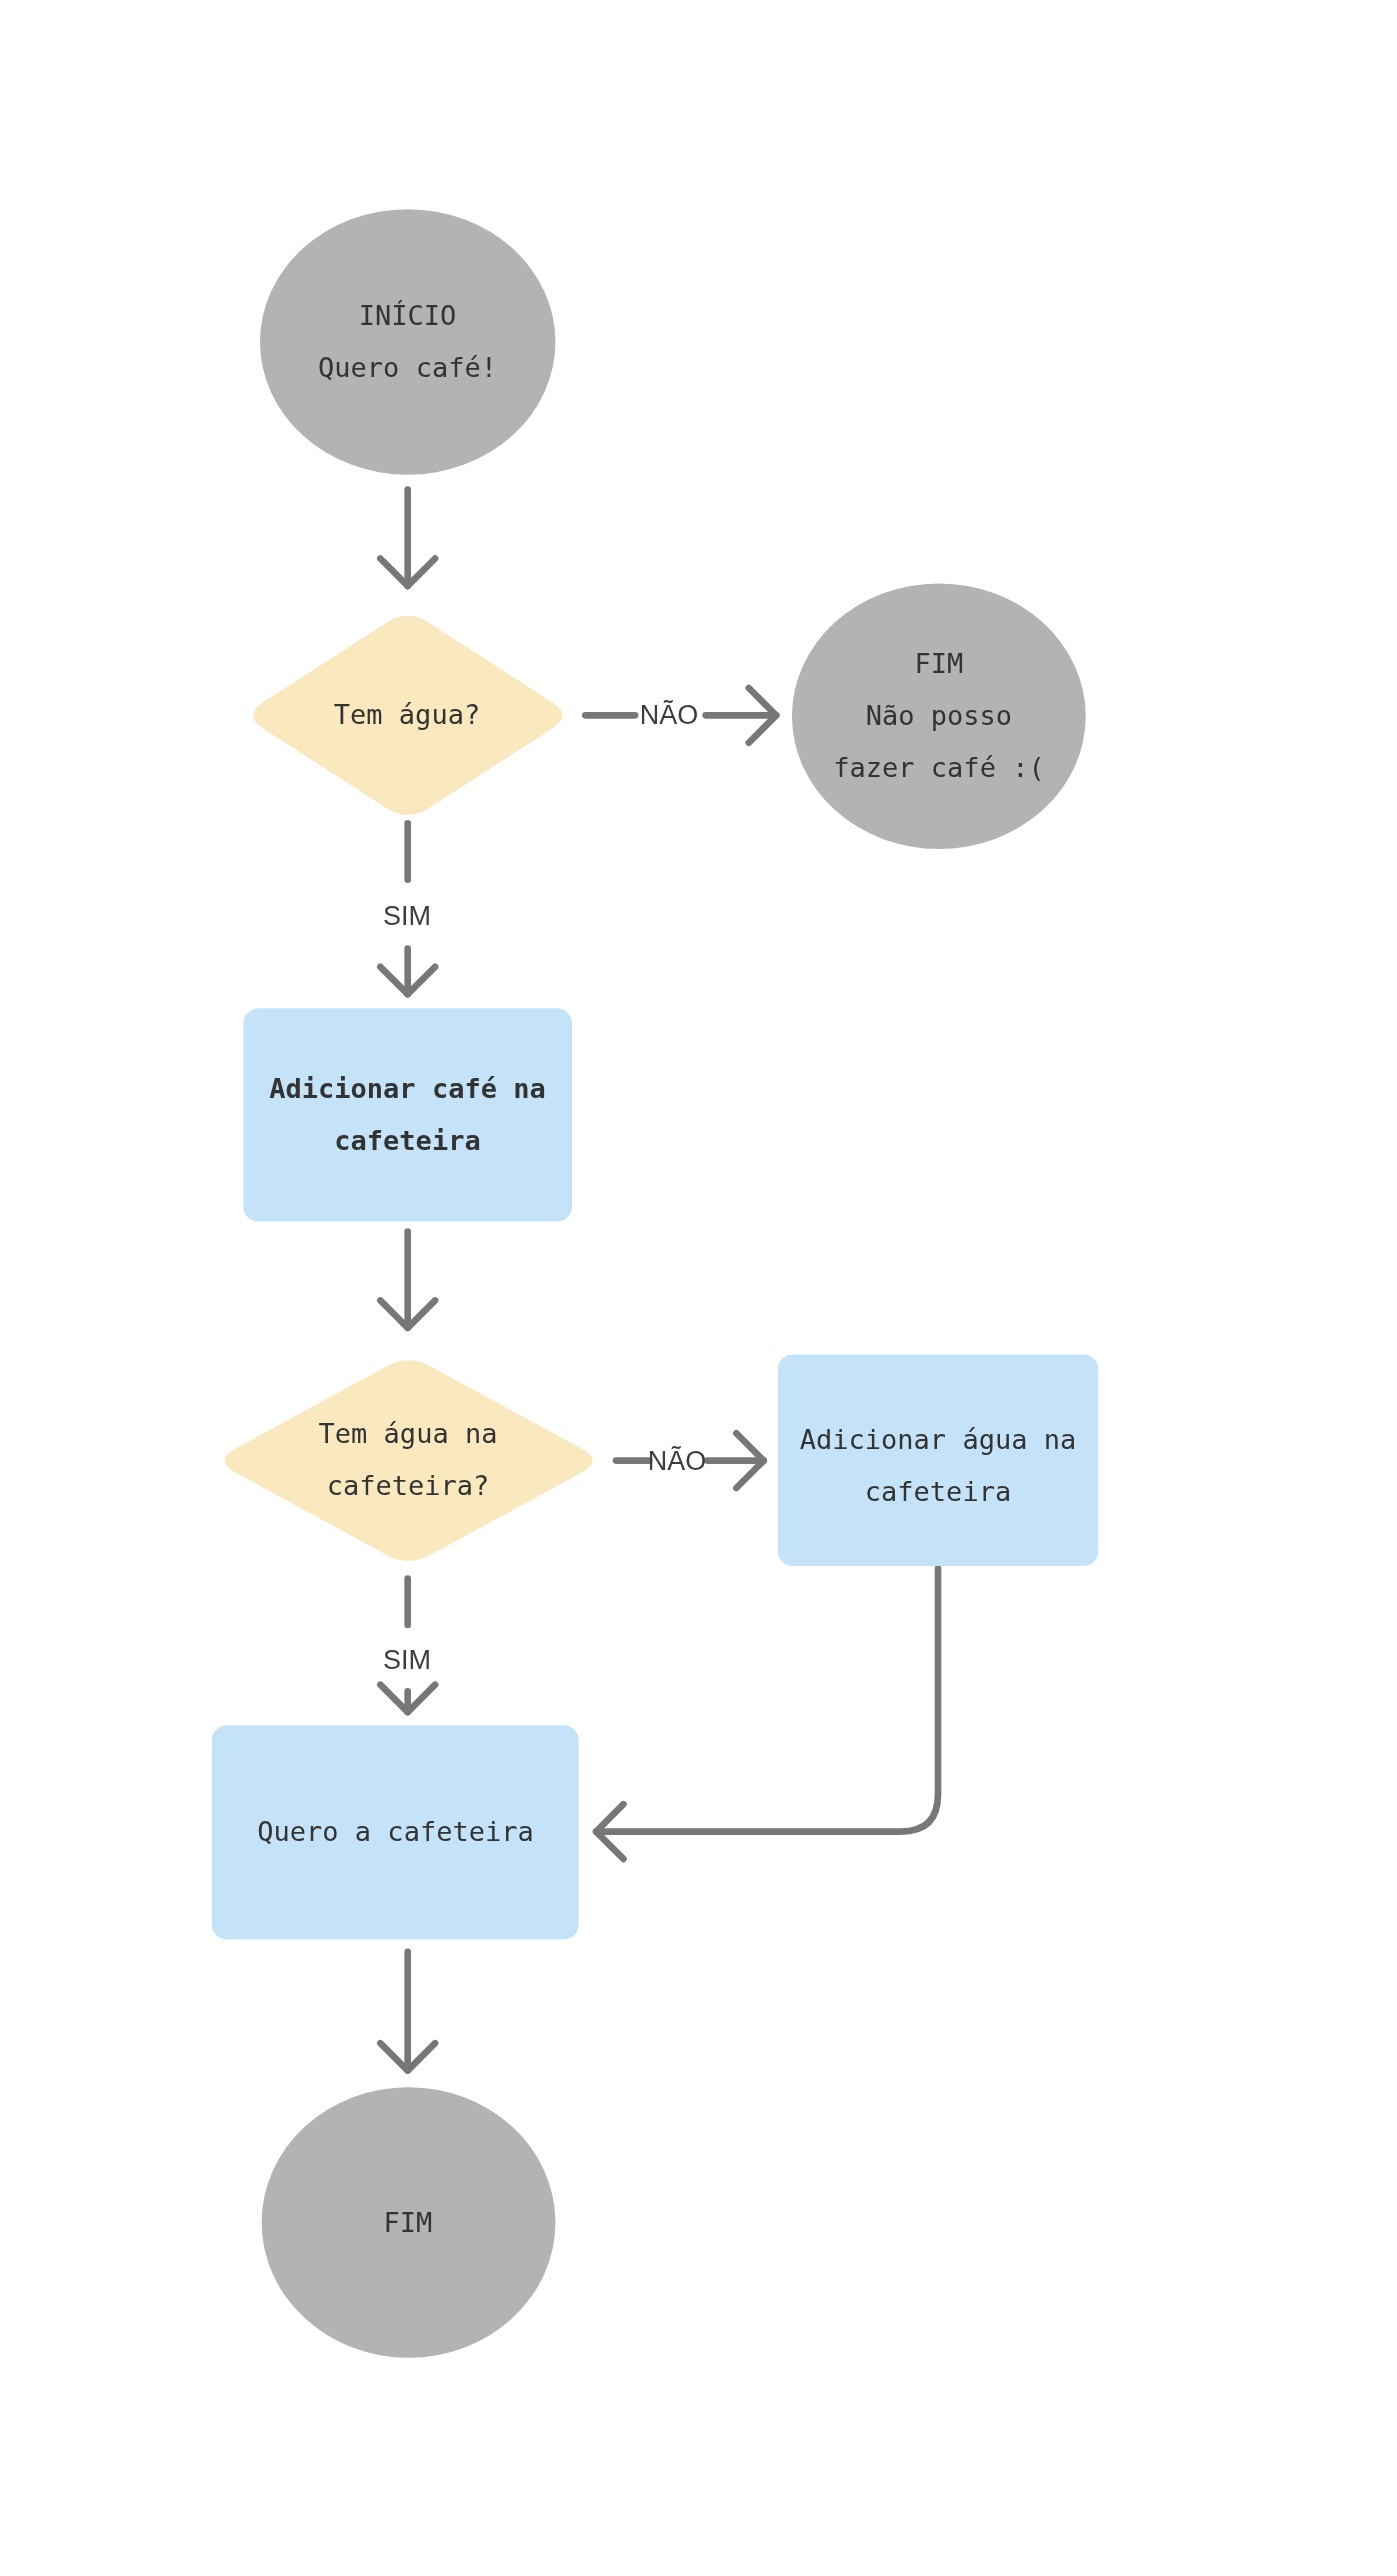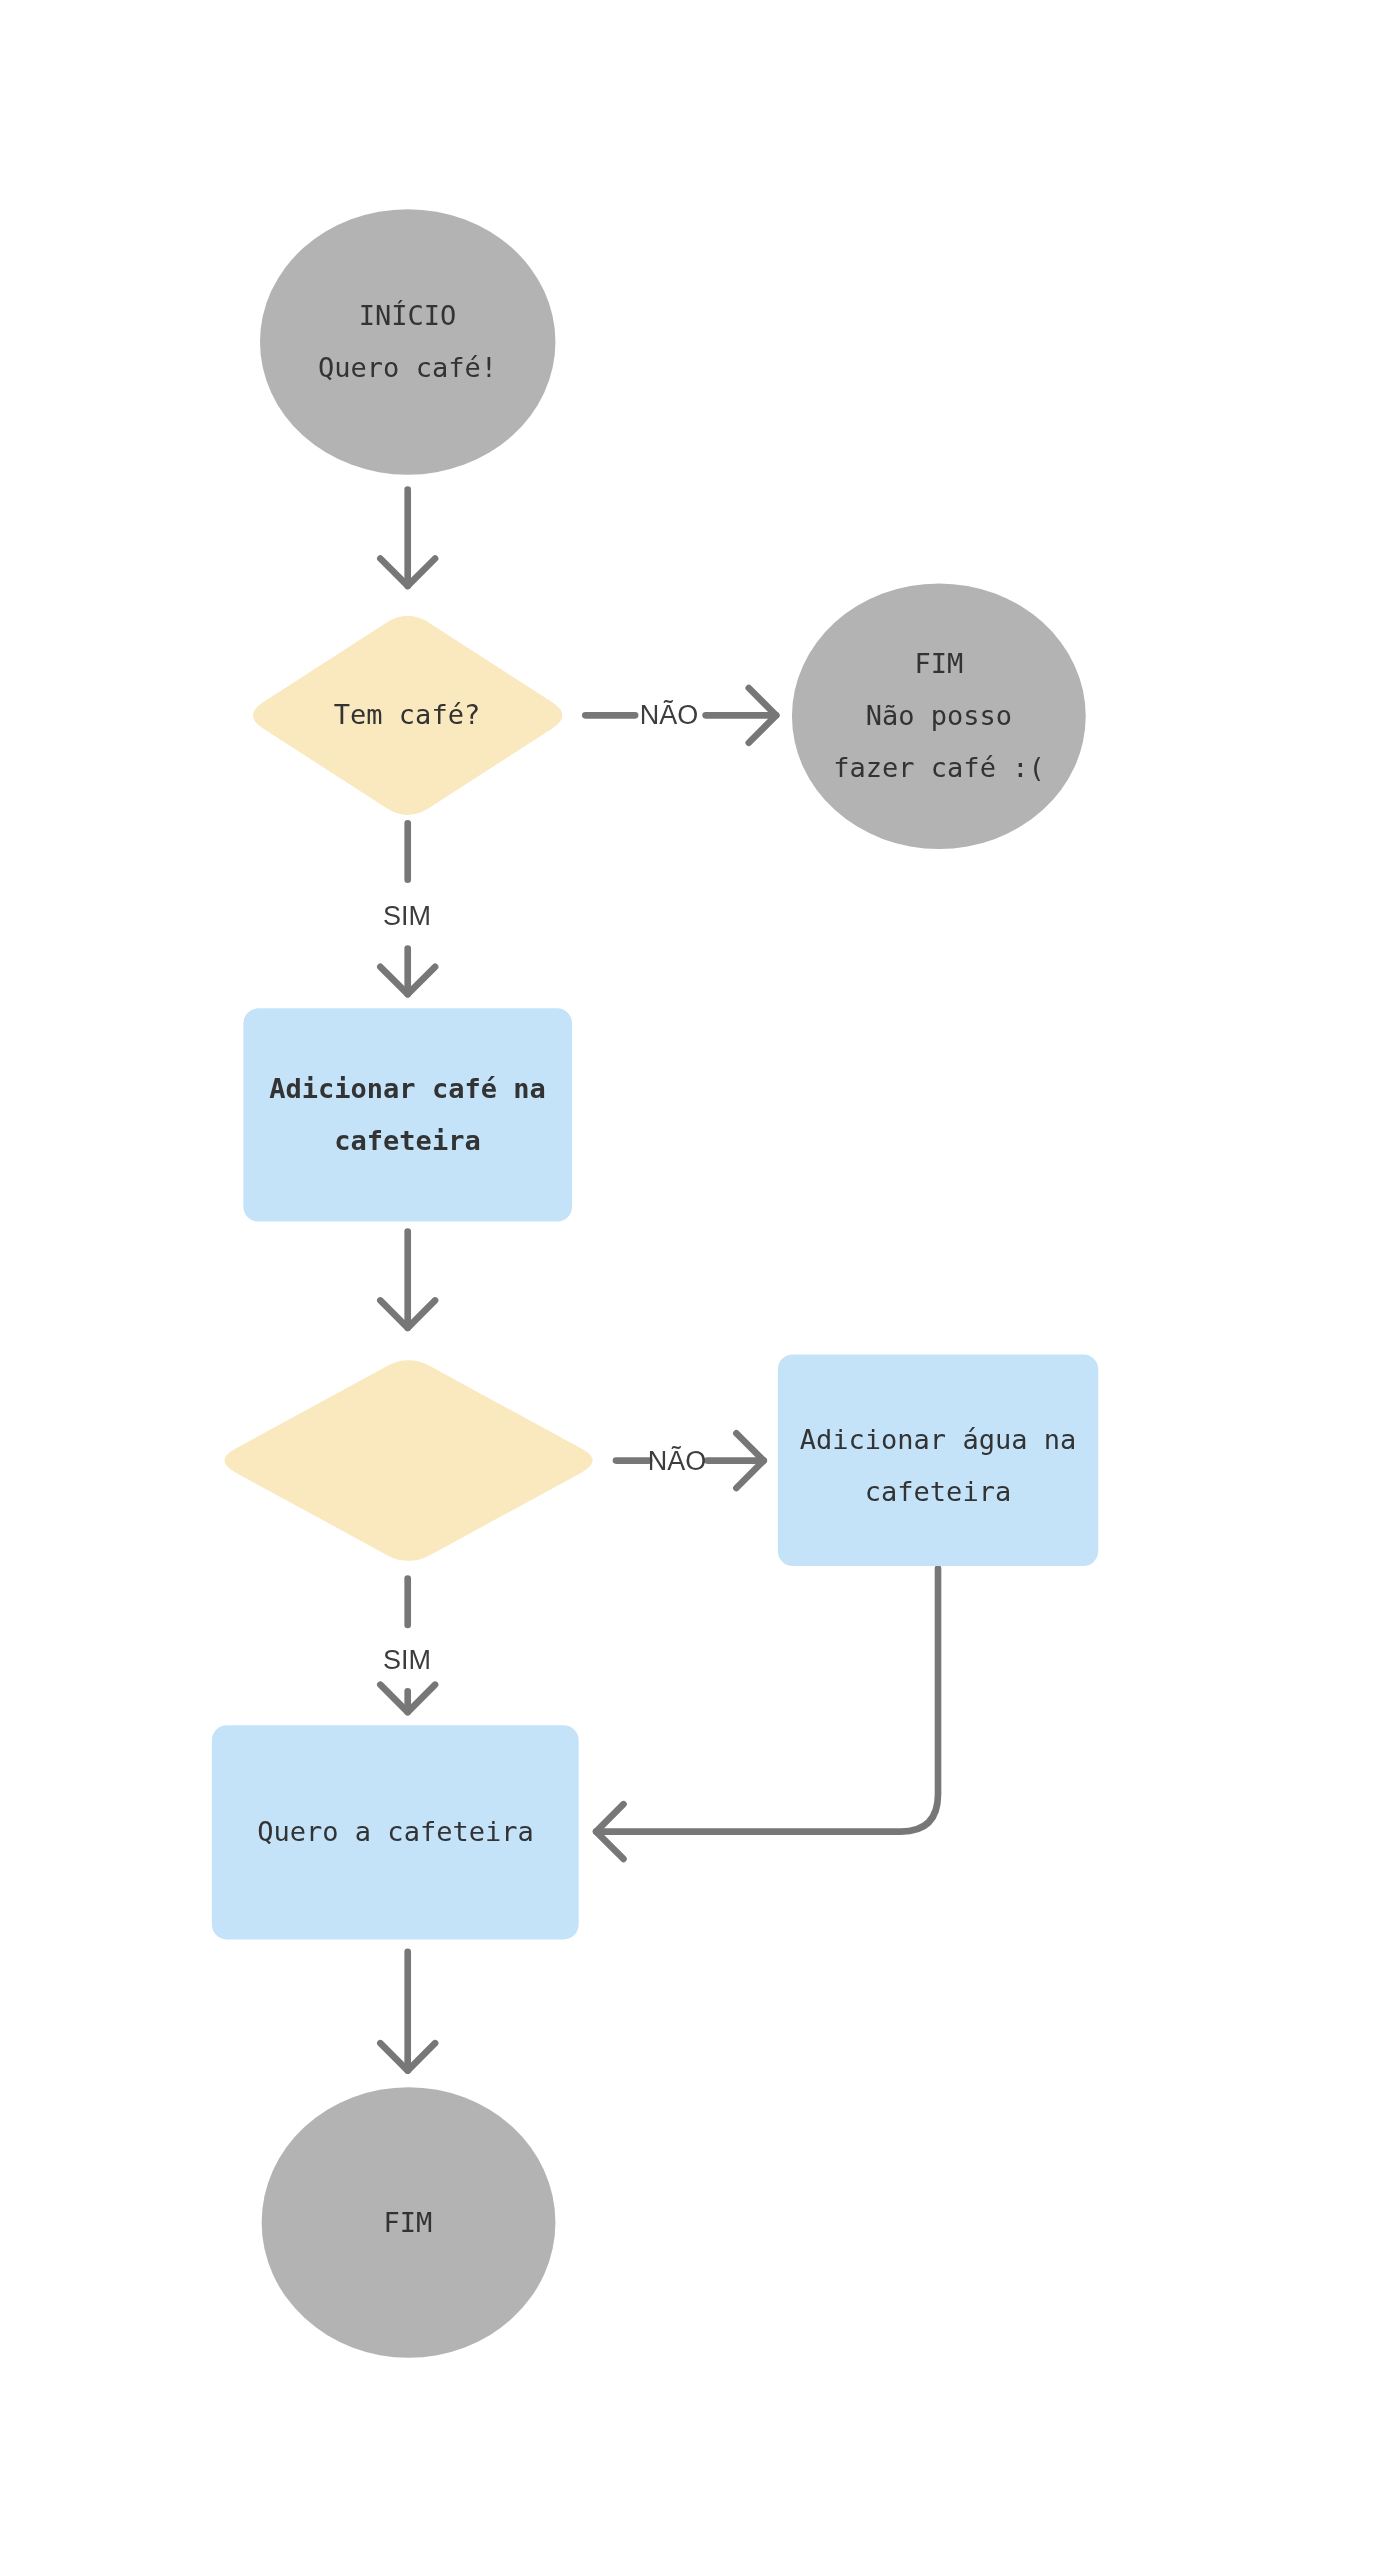--- a/index.html
+++ b/index.html
@@ -95,29 +95,31 @@
     <rect class="fill-process" x="937" y="1632" width="386" height="255" rx="18"></rect>
 
     <rect class="fill-process" x="255" y="2079" width="442" height="258" rx="18"></rect>
 
     <ellipse class="fill-startend" cx="492" cy="2678" rx="177" ry="163"></ellipse>
   </svg>
 
   <div class="node-label" style="left:260px;top:209px;width:295px;height:266px;">INÍCIO
 Quero café!</div>
 
-  <div class="node-label" style="left:242px;top:609px;width:330px;height:212px;">Tem café?</div>
+  <div class="node-label" style="left:242px;top:609px;width:330px;height:212px;">Tem água?</div>
 
   <div class="node-label" style="left:792px;top:583px;width:294px;height:266px;">FIM
 Não posso
 fazer café :(</div>
 
   <div class="node-label" style="left:243px;top:1008px;width:329px;height:213px;font-weight:bold;">Adicionar café na
 cafeteira</div>
 
+  <div class="node-label" style="left:213px;top:1354px;width:390px;height:212px;">Tem água na
+cafeteira?</div>
 
   <div class="node-label" style="left:778px;top:1354px;width:320px;height:224px;">Adicionar água na
 cafeteira</div>
 
   <div class="node-label" style="left:212px;top:1725px;width:367px;height:214px;">Quero a cafeteira</div>
 
   <div class="node-label" style="left:261px;top:2087px;width:294px;height:271px;">FIM</div>
 
   <span class="edge-label" style="left:669px;top:715px;">NÃO</span>
 

